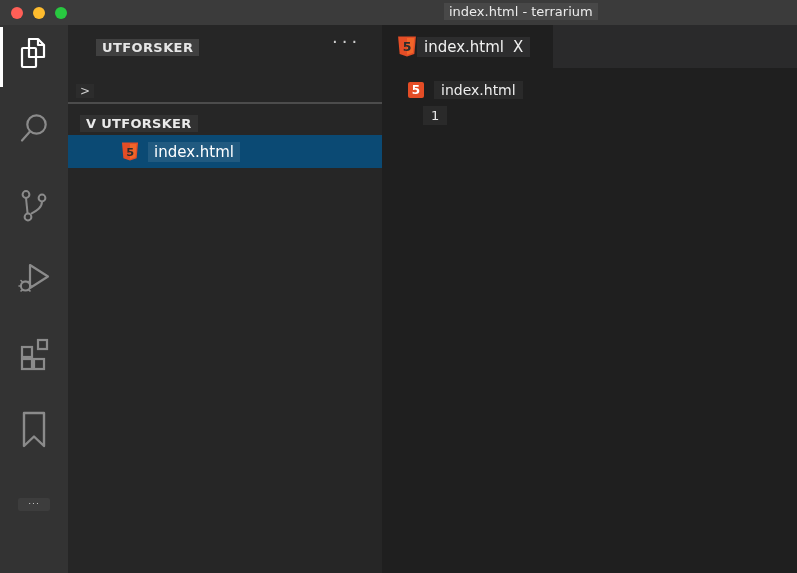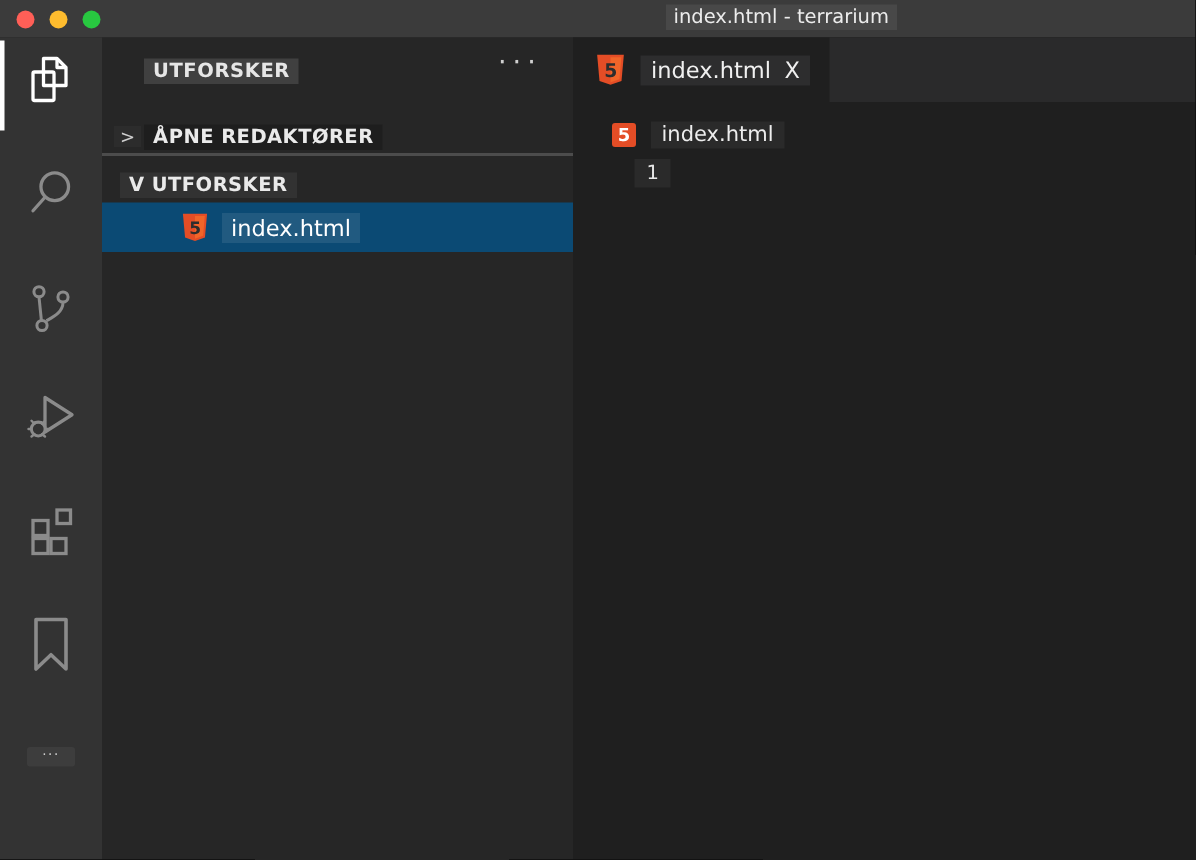--- a/index.html
+++ b/index.html
@@ -48,21 +48,21 @@
   .file-row svg { margin-left:53px; display:block; }
   .file-name { margin-left:9px; font-size:15px; color:#ffffff; background:rgba(255,255,255,0.09);
                padding:1px 6px; }
 
   
   .editor { position:absolute; top:25px; left:382px; width:415px; height:548px; background:#1f1f1f; }
   .tabbar { position:absolute; top:0; left:0; width:100%; height:43px; background:#2a2a2b; }
   .tab { position:absolute; top:0; left:0; width:171px; height:43px; background:#1f1f1f;
          display:flex; align-items:center; padding-left:15px; cursor:pointer; }
   .tab svg { display:block; }
-  .tab-textbox { margin-left:10px; font-size:15px; color:#f0f0f0; background:#2d2d2e;
+  .tab-textbox { margin-left:0; font-size:15px; color:#f0f0f0; background:#2d2d2e;
                  padding:1px 7px; white-space:nowrap; }
   .tab-close { margin-left:9px; }
   .breadcrumb { position:absolute; top:53px; left:26px; height:24px; display:flex; align-items:center; }
   .bc-icon { width:16px; height:16px; background:#e44d26; border-radius:2px; color:#ffffff;
              font-size:12px; font-weight:bold; text-align:center; line-height:16px; display:inline-block; }
   .bc-text { margin-left:10px; font-size:14px; color:#ededed; background:#2a2a2a; padding:1px 7px; }
   .code-line { position:absolute; top:81px; left:0; display:flex; }
   .ln { margin-left:41px; font-size:13px; color:#e8e8e8; background:#2a2a2a; padding:2px 8px; }
   .line-content { font-size:13px; color:#d4d4d4; }
 </style>
@@ -135,21 +135,20 @@
   </div>
 
   <div class="sidebar">
     <div class="sb-header">
       <span class="sb-title">UTFORSKER</span>
       <span class="sb-actions">···</span>
     </div>
 
     <div class="sb-row row-openeditors">
       <span class="chev-box">&gt;</span>
-      <span class="sec-label lbl-dark">ÅPNE REDAKTØRER</span>
     </div>
 
     <div class="sb-divider"></div>
 
     <div class="sb-row row-terrarium">
       <span class="sec-label lbl-light"><span>V</span> <span>UTFORSKER</span></span>
     </div>
 
     <div class="file-row">
       <svg width="18" height="20" viewBox="0 0 19 21">

